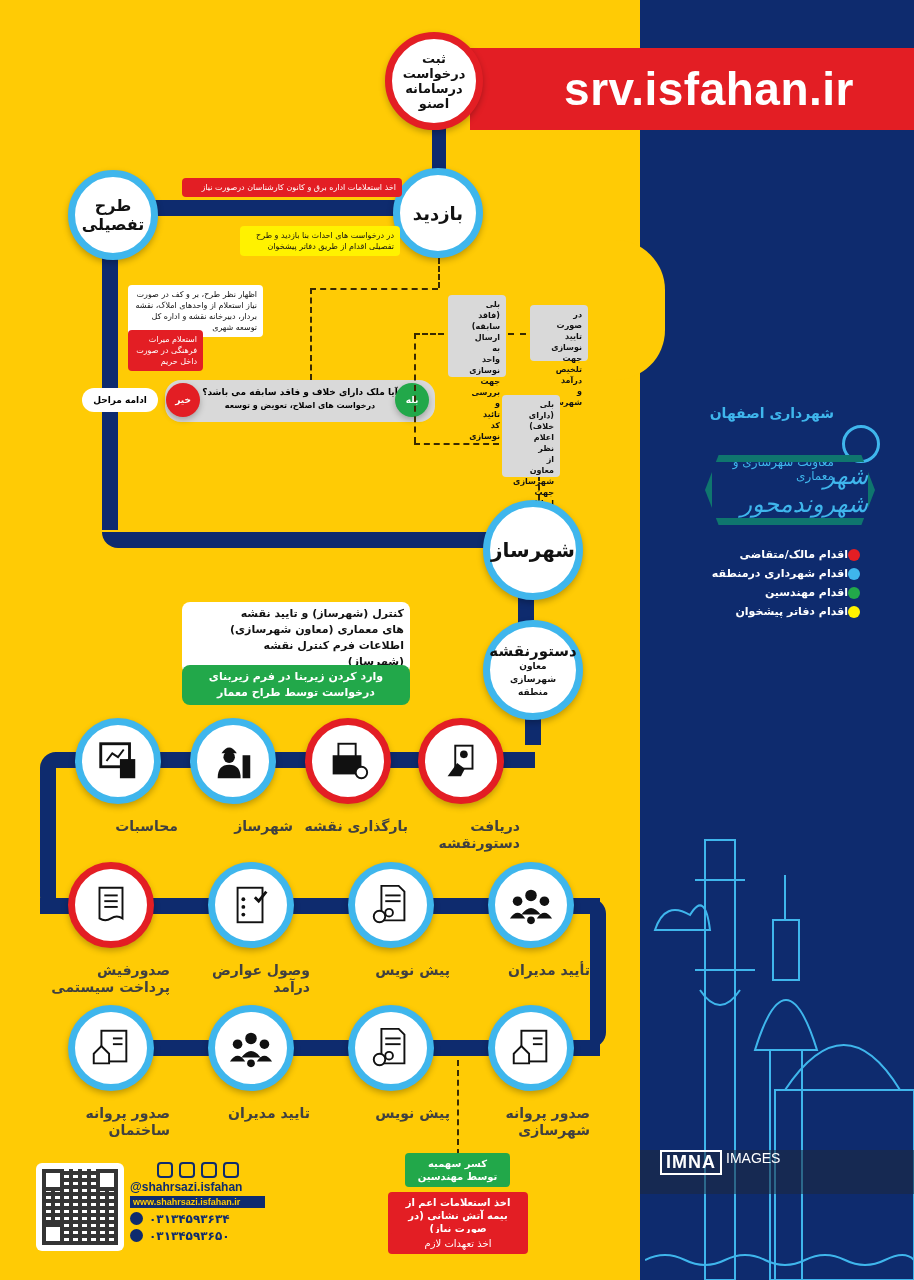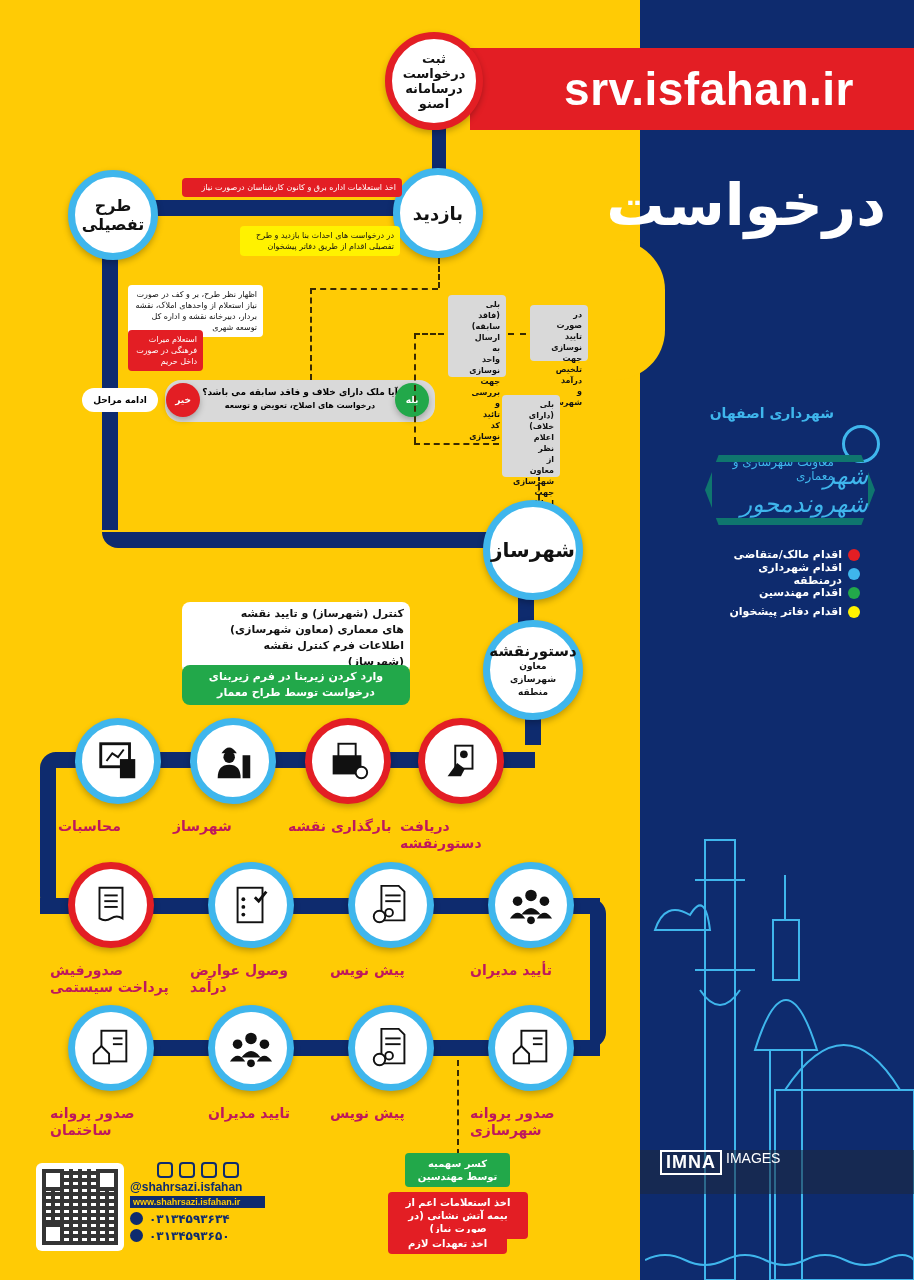--- a/index.html
+++ b/index.html
@@ -8,29 +8,29 @@
   .navy { position: absolute; left: 640px; top: 0; width: 274px; height: 1280px; background: #0e2b6e; }
   .notch { position: absolute; left: 615px; top: 240px; width: 50px; height: 140px; background: #ffcb05; border-radius: 0 60px 60px 0; }
   .url-bar { position: absolute; left: 470px; top: 48px; width: 444px; height: 82px; background: #e31e24; color: #fff; font-family: "Liberation Sans", sans-serif; font-weight: bold; font-size: 46px; display: flex; align-items: center; justify-content: flex-end; padding-right: 60px; letter-spacing: 0.5px; }
   .title { position: absolute; right: 28px; top: 170px; width: 260px; color: #fff; font-weight: bold; font-size: 58px; line-height: 70px; text-align: right; direction: rtl; }
   .logo { position: absolute; left: 700px; top: 405px; width: 180px; display: flex; align-items: center; gap: 8px; direction: rtl; color: #3fb6ec; }
   .logo-circle { width: 38px; height: 38px; border: 3px solid #3fb6ec; border-radius: 50%; flex-shrink: 0; }
   .logo-text .l1 { font-weight: bold; font-size: 14px; }
   .logo-text .l2 { font-size: 12px; margin-top: 34px; }
   .calli { position: absolute; left: 705px; top: 455px; width: 170px; height: 70px; border: 7px solid #0f766e; clip-path: polygon(8% 0,92% 0,100% 50%,92% 100%,8% 100%,0 50%); color: #3fb6ec; font-size: 24px; font-style: italic; display: flex; align-items: center; justify-content: center; direction: rtl; }
   .legend { position: absolute; left: 710px; top: 545px; width: 150px; direction: rtl; color: #fff; font-weight: bold; font-size: 11px; }
-  .legend-item { display: flex; align-items: center; gap: 6px; height: 19px; }
+  .legend-item { display: flex; align-items: center; height: 19px; }
   .legend-dot { width: 12px; height: 12px; border-radius: 50%; flex-shrink: 0; }
   .skyline { position: absolute; left: 645px; top: 820px; width: 269px; height: 460px; }
   .imna { position: absolute; left: 640px; top: 1150px; width: 294px; height: 44px; background: rgba(30,40,60,0.55); color: #fff; display: flex; align-items: flex-start; padding-left: 20px; font-family: "Liberation Sans", sans-serif; font-size: 14px; }
   .imna b { font-size: 18px; border: 2px solid #fff; padding: 0 4px; margin-right: 4px; letter-spacing: 1px; }
   .pipe { position: absolute; background: #0e2b6e; }
   .circle { position: absolute; border-radius: 50%; background: #fff; border: 7px solid #3fb6ec; display: flex; flex-direction: column; align-items: center; justify-content: center; text-align: center; direction: rtl; color: #111; font-weight: bold; box-shadow: 0 3px 6px rgba(0,0,0,0.25); }
   .circle.red { border-color: #e31e24; }
-  .step-label { position: absolute; width: 120px; text-align: left; direction: rtl; font-weight: bold; font-size: 14px; color: #be185d; line-height: 17px; }
+  .step-label { position: absolute; width: 120px; text-align: right; direction: rtl; font-weight: bold; font-size: 14px; color: #404040; line-height: 17px; }
   .box { position: absolute; direction: rtl; text-align: right; font-size: 8px; line-height: 11px; padding: 4px 6px; border-radius: 4px; color: #111; }
   .box.red { background: #e31e24; color: #fff; }
   .box.white { background: #fff; }
   .box.yellowb { background: #fff200; }
   .box.gray { background: #d9d9d9; text-align: center; padding-left: 48px; }
   .box.green { background: #22a84a; color: #fff; text-align: center; }
   .dash-h { position: absolute; border-top: 2px dashed #3a2a00; height: 0; }
   .dash-v { position: absolute; border-left: 2px dashed #3a2a00; width: 0; }
   .pill { position: absolute; border-radius: 16px; direction: rtl; font-weight: bold; }
   .icon-svg { width: 46px; height: 46px; }
@@ -228,36 +228,36 @@
 
 <div class="circle" style="left:208px;top:1005px;width:86px;height:86px;">
   <svg class="icon-svg" viewBox="0 0 48 48">
       <circle cx="10" cy="20" r="5" fill="#111"></circle>
       <circle cx="38" cy="20" r="5" fill="#111"></circle>
       <circle cx="24" cy="14" r="6" fill="#111"></circle>
       <path d="M2 38 Q10 26 18 38Z M30 38 Q38 26 46 38Z M14 34 Q24 20 34 34Z" fill="#111"></path>
       <circle cx="24" cy="40" r="4" fill="#111"></circle>
     </svg>
 </div>
-<div class="step-label" style="left:208px;top:1105px;">تایید مدیران</div>
+<div class="step-label" style="left:190px;top:1105px;">تایید مدیران</div>
 
 <div class="circle" style="left:68px;top:1005px;width:86px;height:86px;">
   <svg class="icon-svg" viewBox="0 0 48 48">
       <rect x="14" y="6" width="26" height="32" fill="none" stroke="#111" stroke-width="2"></rect>
       <path d="M6 30 L14 22 L22 30 V40 H6 Z" fill="#fff" stroke="#111" stroke-width="2"></path>
       <line x1="26" y1="14" x2="36" y2="14" stroke="#111" stroke-width="2"></line>
       <line x1="26" y1="20" x2="36" y2="20" stroke="#111" stroke-width="2"></line>
     </svg>
 </div>
 <div class="step-label" style="left:50px;top:1105px;">صدور پروانه ساختمان</div>
 
 <div class="dash-v" style="left:457px;top:1060px;height:95px;"></div>
 <div class="box green" style="left:405px;top:1153px;width:105px;font-size:10px;line-height:13px;font-weight:bold;">کسر سهمیه توسط مهندسین</div>
 <div class="box red" style="left:388px;top:1192px;width:140px;font-size:10px;line-height:13px;font-weight:bold;text-align:center;">اخذ استعلامات اعم از بیمه آتش نشانی (در صورت نیاز)</div>
-<div class="box red" style="left:388px;top:1233px;width:119px;font-size:10px;line-height:13px;font-weight:bold;text-align:center;">اخذ تعهدات لازم</div>
+<div class="box red" style="left:388px;top:1233px;width:140px;font-size:10px;line-height:13px;font-weight:normal;text-align:center;">اخذ تعهدات لازم</div>
 
 <div class="qr">
   <div class="qr-inner">
     <div class="qr-corner" style="left:0;top:0;"></div>
     <div class="qr-corner" style="right:0;top:0;"></div>
     <div class="qr-corner" style="left:0;bottom:0;"></div>
   </div>
 </div>
 <div class="contact">
   <div class="social-row">
@@ -272,21 +272,20 @@
       <span class="phone-ic"></span>
       <span>۰۳۱۳۴۵۹۳۶۳۴</span>
     </div>
   <div class="phone">
       <span class="phone-ic"></span>
       <span>۰۳۱۳۴۵۹۳۶۵۰</span>
     </div>
 </div>
 
 <div class="title">
-  <div>درخواست</div>
 </div>
 
 <div class="logo">
   <div class="logo-circle"></div>
   <div class="logo-text">
     <div class="l1">شهرداری اصفهان</div>
     <div class="l2">معاونت شهرسازی و معماری</div>
   </div>
 </div>
 

